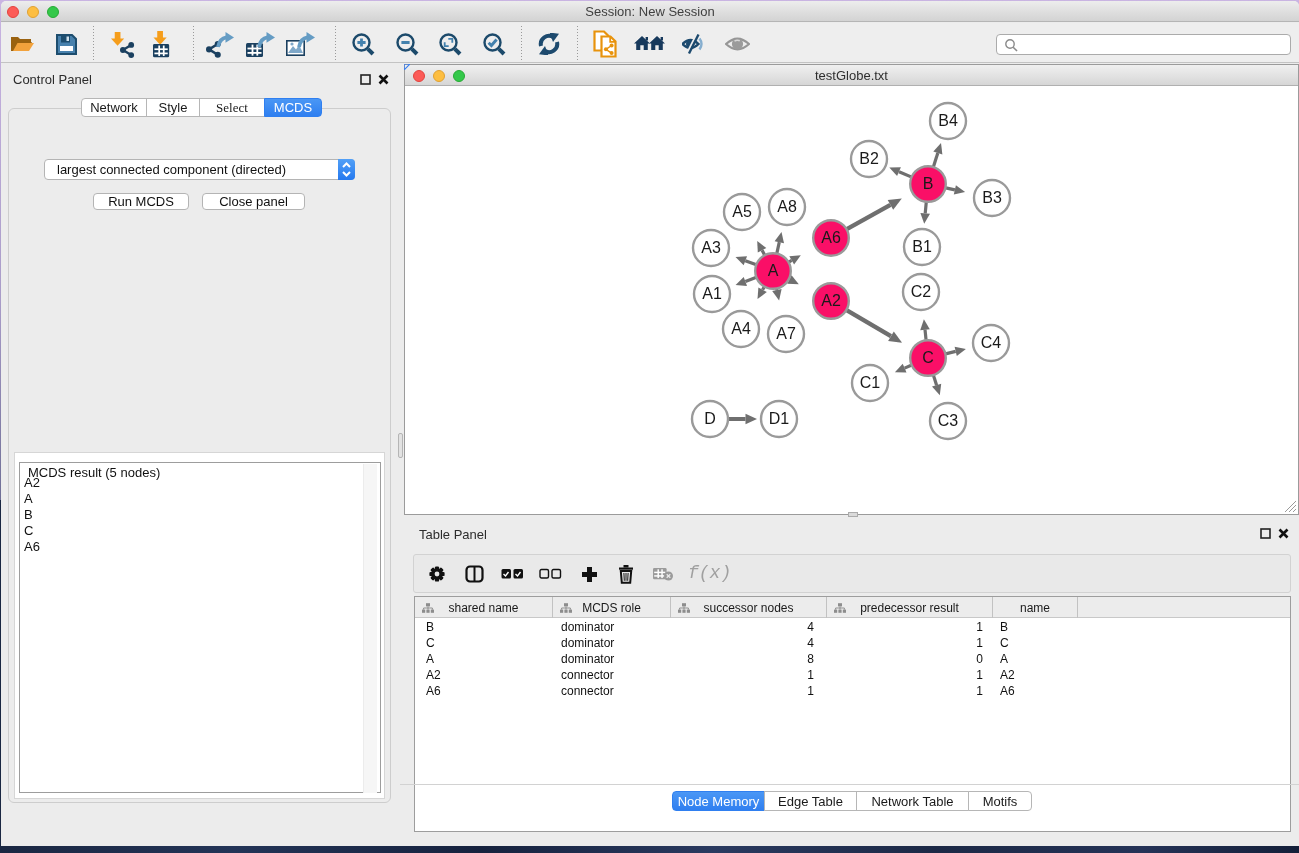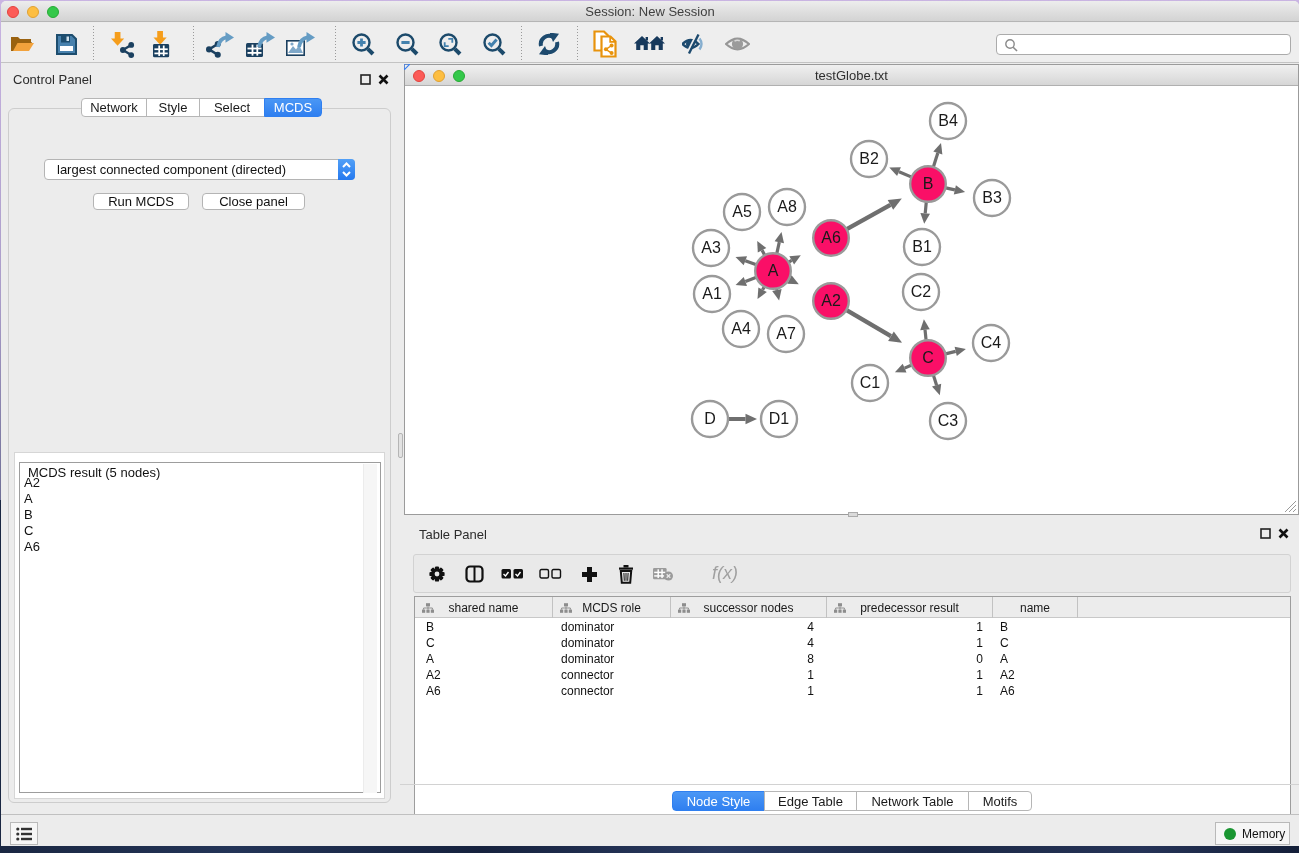--- a/index.html
+++ b/index.html
@@ -200,21 +200,21 @@
 <div id="cp-title">Control Panel</div>
 <svg style="position:absolute;left:359px;top:73px" width="11" height="11" viewBox="0 0 11 11">
       <rect x="1" y="1" width="9" height="9" fill="none" stroke="#222" stroke-width="1.6"></rect>
     </svg>
 <svg style="position:absolute;left:377px;top:73px" width="11" height="11" viewBox="0 0 11 11">
       <path d="M1.5,1.5 L9.5,9.5 M9.5,1.5 L1.5,9.5" stroke="#111" stroke-width="2.6"></path>
     </svg>
 <div class="tabbar" style="left:80px;top:97px;">
       <div class="tab" style="left:0;width:66px;border-radius:4px 0 0 4px;">Network</div>
       <div class="tab" style="left:65px;width:54px;">Style</div>
-      <div class="tab" style="left:118px;width:66px;">Select</div>
+      <div class="tab" style="left:118px;width:66px;font-family:Liberation Serif, serif;">Select</div>
       <div class="tab sel" style="left:183px;width:58px;border-radius:0 4px 4px 0;">MCDS</div>
     </div>
 <div id="cp-page"></div>
 <div id="dropdown">largest connected component (directed)<div class="spin"><svg width="17" height="21" viewBox="0 0 17 21">
           <path d="M5,8 L8.5,4.5 L12,8" stroke="#fff" stroke-width="2" fill="none"></path>
           <path d="M5,13 L8.5,16.5 L12,13" stroke="#fff" stroke-width="2" fill="none"></path>
         </svg></div></div>
 <div class="btn" style="left:92px;top:192px;width:96px;">Run MCDS</div>
 <div class="btn" style="left:201px;top:192px;width:103px;">Close panel</div>
 <div id="mcds-box">
@@ -366,21 +366,21 @@
           <g transform="translate(0,2) scale(0.8)">
             <rect x="0" y="0" width="17" height="14" rx="1.5" fill="#9b9b9b"></rect>
             <rect x="5.6" y="1.6" width="1.8" height="11" fill="#fff"></rect>
             <rect x="10.4" y="1.6" width="1.8" height="11" fill="#fff"></rect>
             <rect x="1.5" y="4.6" width="14" height="1.8" fill="#fff"></rect>
             <rect x="1.5" y="9" width="14" height="1.8" fill="#fff"></rect>
           </g>
           <circle cx="15.5" cy="10" r="4.5" fill="#9b9b9b"></circle>
           <path d="M13.7,8.2 l3.6,3.6 M17.3,8.2 l-3.6,3.6" stroke="#e9e9e9" stroke-width="1.3"></path>
         </svg>
-        <div style="position:absolute;left:274px;top:8px;font-family:Liberation Sans, sans-serif;font-style:italic;font-size:18px;color:#a0a0a0;margin-left:24px;">f(x)</div>
+        <div style="position:absolute;left:274px;top:8px;font-family:Liberation Mono, monospace;font-style:italic;font-size:18px;color:#a0a0a0;">f(x)</div>
       </div>
 <div id="tbl">
         <div id="tbl-head">
           <div class="th" style="left:0px;width:138px;">
             <svg style="position:absolute;left:7px;top:5px" width="12" height="12" viewBox="0 0 15 12">
               <g fill="#8d8d8d">
                 <rect x="5" y="0" width="5" height="4"></rect>
                 <rect x="0" y="8" width="4" height="4"></rect>
                 <rect x="5.5" y="8" width="4" height="4"></rect>
                 <rect x="11" y="8" width="4" height="4"></rect>
@@ -450,36 +450,18 @@
         <div class="td" style="left:412px;top:70px;width:156px;text-align:right;">1</div>
         <div class="td" style="left:585px;top:70px;">A2</div>
         <div class="td" style="left:11px;top:86px;">A6</div>
         <div class="td" style="left:146px;top:86px;">connector</div>
         <div class="td" style="left:256px;top:86px;width:143px;text-align:right;">1</div>
         <div class="td" style="left:412px;top:86px;width:156px;text-align:right;">1</div>
         <div class="td" style="left:585px;top:86px;">A6</div>
       </div>
 <div class="abs" style="left:0;top:265px;width:900px;height:1px;background:#d2d2d2;"></div>
 <div class="bottabs" style="left:272px;top:272px;">
-        <div class="tab sel" style="left:0;width:93px;height:20px;line-height:19px;border-radius:4px 0 0 4px;">Node Style</div>
+        <div class="tab sel" style="left:0;width:93px;height:20px;line-height:19px;border-radius:4px 0 0 4px;">Node Memory</div>
         <div class="tab" style="left:92px;width:93px;height:20px;line-height:19px;">Edge Table</div>
         <div class="tab" style="left:184px;width:113px;height:20px;line-height:19px;">Network Table</div>
         <div class="tab" style="left:296px;width:64px;height:20px;line-height:19px;border-radius:0 4px 4px 0;">Motifs</div>
       </div>
 </div>
-<div id="statusbar">
-<div id="listbtn">
-        <svg style="position:absolute;left:5px;top:4px" width="17" height="14" viewBox="0 0 17 14">
-          <g fill="#333">
-            <circle cx="1.8" cy="2" r="1.6"></circle>
-            <circle cx="1.8" cy="7" r="1.6"></circle>
-            <circle cx="1.8" cy="12" r="1.6"></circle>
-            <rect x="5" y="0.8" width="11" height="2.4"></rect>
-            <rect x="5" y="5.8" width="11" height="2.4"></rect>
-            <rect x="5" y="10.8" width="11" height="2.4"></rect>
-          </g>
-        </svg>
-      </div>
-<div id="memorybtn">
-        <div style="position:absolute;left:8px;top:5px;width:12px;height:12px;border-radius:50%;background:#1a9632;"></div>
-        <div style="position:absolute;left:26px;top:4px;">Memory</div>
-      </div>
-</div>
 </div>
 </body></html>

